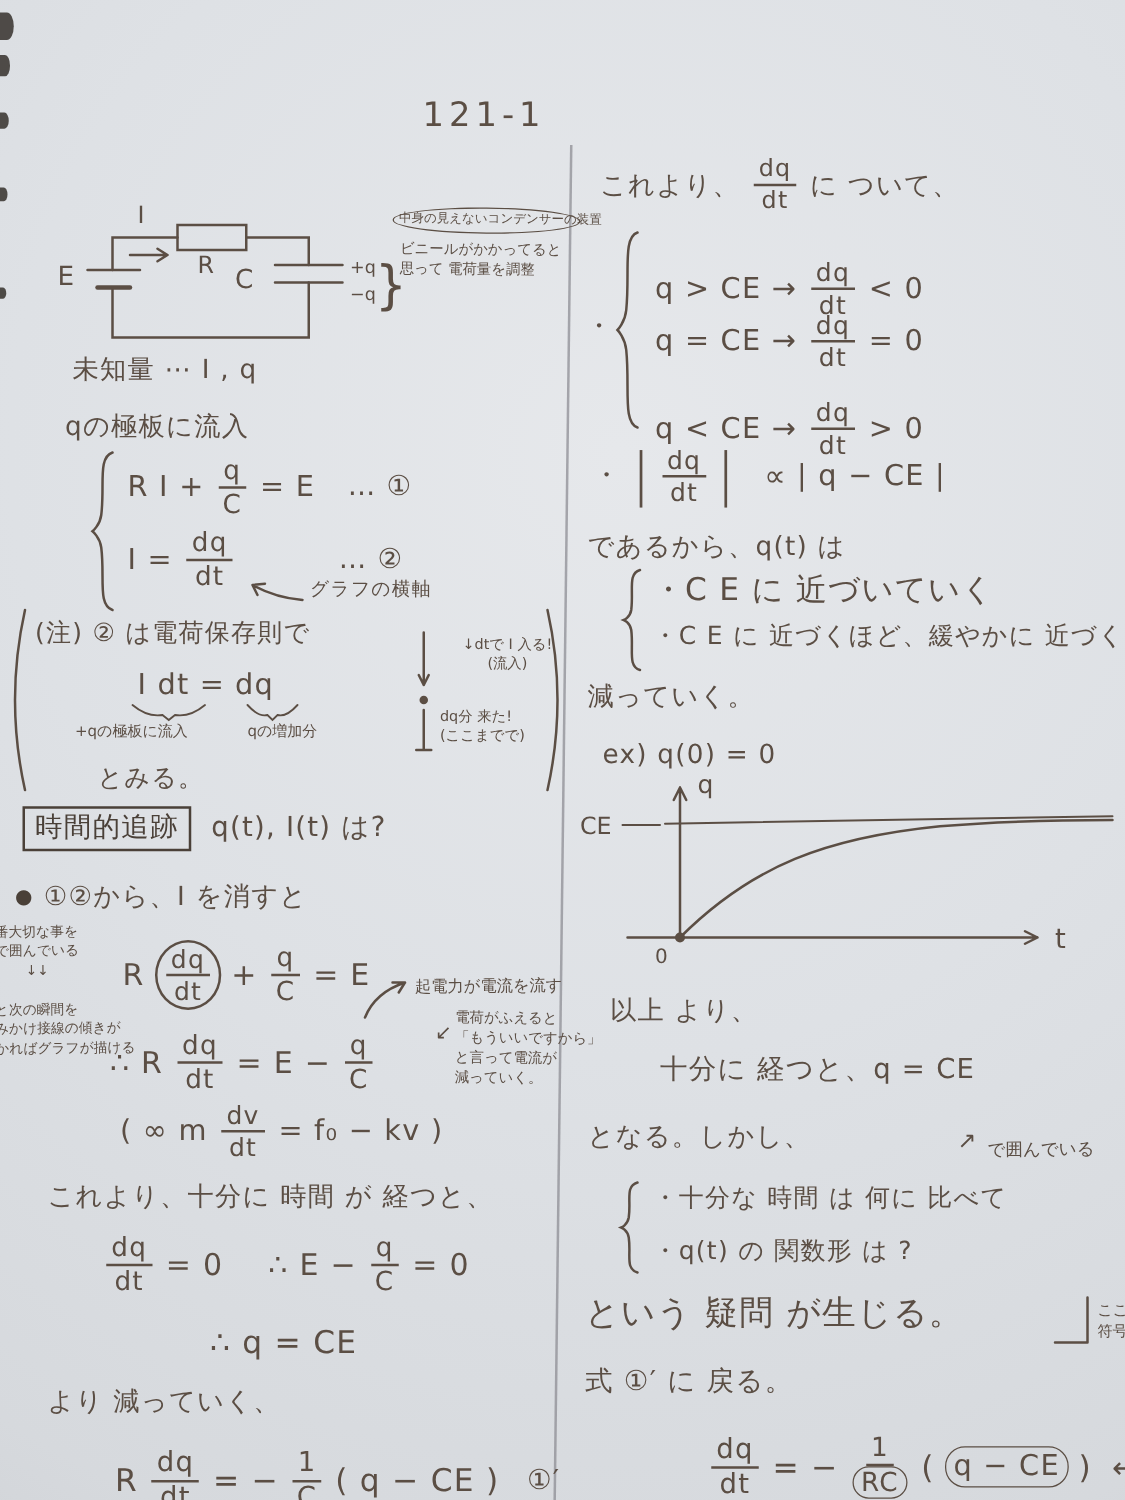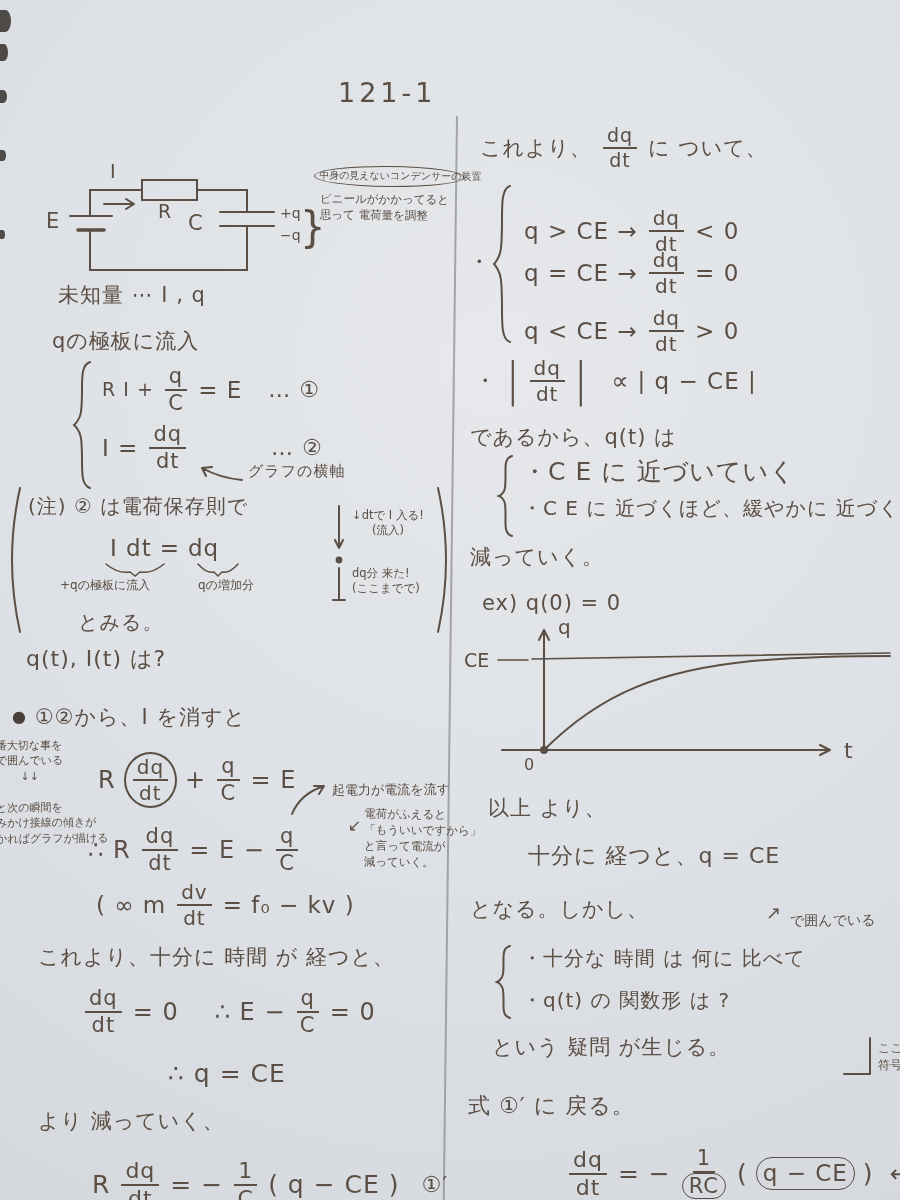--- a/index.html
+++ b/index.html
@@ -65,21 +65,21 @@
   <div class="hw sm" style="margin-left:6px">思って 電荷量を調整</div>
 </div>
 
 <div class="abs hw" style="left:58px;top:282px;font-size:21px">未知量 ⋯ I , q</div>
 <div class="abs hw" style="left:52px;top:328px;font-size:21px">qの極板に流入</div>
 
 <svg class="abs" style="left:70px;top:360px" width="26" height="130">
   <path class="stroke" d="M20,2 C8,6 14,28 11,52 C10,60 4,65 4,65 C4,65 10,70 11,78 C14,102 8,124 20,128"></path>
 </svg>
 <div class="abs row" style="left:102px;top:366px">
-  <span class="hw" style="font-size:19px">R I +</span>
+  <span class="hw" style="font-size:23px">R I +</span>
   <span class="frac hw" style="font-size:21px">
     <span class="num">q</span>
     <span class="den">C</span>
   </span>
   <span class="hw" style="font-size:23px">= E</span>
   <span class="hw" style="font-size:22px;margin-left:18px">… ①</span>
 </div>
 <div class="abs row" style="left:102px;top:424px">
   <span class="hw" style="font-size:23px">I =</span>
   <span class="frac hw" style="font-size:21px">
@@ -111,31 +111,32 @@
 <svg class="abs" style="left:196px;top:562px" width="44" height="14">
   <path class="stroke" style="stroke-width:1.5" d="M2,2 Q11,12 18,10 L22,14 L26,10 Q33,12 42,2"></path>
 </svg>
 <div class="abs hw" style="left:60px;top:578px;font-size:12px;letter-spacing:0">+qの極板に流入</div>
 <div class="abs hw" style="left:198px;top:578px;font-size:12px;letter-spacing:0">qの増加分</div>
 <svg class="abs" style="left:330px;top:504px" width="18" height="104">
   <path class="stroke" d="M9,2 V44 M9,44 L5,36 M9,44 L13,36"></path>
   <circle cx="9" cy="56" r="3.4" fill="var(--ink)"></circle>
   <path class="stroke" d="M9,64 V96 M3,96 H15"></path>
 </svg>
-<div class="abs hw" style="left:352px;top:508px;font-size:11.5px;letter-spacing:0;line-height:1.3">
+<div class="abs hw" style="left:370px;top:508px;font-size:11.5px;letter-spacing:0;line-height:1.3">
   <div>↓dtで I 入る!</div>
   <div style="text-align:center">(流入)</div>
 </div>
 <div class="abs hw" style="left:352px;top:566px;font-size:11.5px;letter-spacing:0;line-height:1.3">
   <div>dq分 来た!</div>
   <div style="text-align:center">(ここまでで)</div>
 </div>
 <div class="abs hw" style="left:78px;top:610px;font-size:20px">とみる。</div>
 
 <div class="abs row" style="left:18px;top:645px">
+  <span class="hw boxed" style="font-size:22px">時間的追跡</span>
   <span class="hw" style="font-size:22px;margin-left:8px">q(t), I(t) は?</span>
 </div>
 <div class="abs row" style="left:12px;top:704px">
   <span class="hw" style="font-size:16px;color:var(--ink_dark)">●</span>
   <span class="hw" style="font-size:21px">①②から、I を消すと</span>
 </div>
 
 <div class="abs hw sm tilt-l" style="left:-4px;top:738px;font-size:11px">
   <div>番大切な事を</div>
   <div>で囲んでいる</div>
@@ -252,21 +253,21 @@
   <span class="hw" style="font-size:23px">&lt; 0</span>
 </div>
 <div class="abs row" style="left:524px;top:250px">
   <span class="hw" style="font-size:23px">q = CE →</span>
   <span class="frac hw" style="font-size:20px">
     <span class="num">dq</span>
     <span class="den">dt</span>
   </span>
   <span class="hw" style="font-size:23px">= 0</span>
 </div>
-<div class="abs row" style="left:524px;top:308px">
+<div class="abs row" style="left:524px;top:320px">
   <span class="hw" style="font-size:23px">q &lt; CE →</span>
   <span class="frac hw" style="font-size:20px">
     <span class="num">dq</span>
     <span class="den">dt</span>
   </span>
   <span class="hw" style="font-size:23px">&gt; 0</span>
 </div>
 
 <div class="abs row" style="left:474px;top:358px">
   <span class="hw" style="font-size:22px">・</span>
@@ -308,21 +309,21 @@
 <div class="abs hw" style="left:470px;top:896px;font-size:21px">となる。しかし、</div>
 <div class="abs hw" style="left:766px;top:902px;font-size:18px">↗</div>
 <div class="abs hw tilt-l" style="left:790px;top:912px;font-size:14px;letter-spacing:0">で囲んでいる</div>
 
 <svg class="abs" style="left:494px;top:944px" width="20" height="76">
   <path class="stroke" d="M16,2 C6,5 11,16 9,30 C8,36 3,38 3,38 C3,38 8,40 9,46 C11,60 6,71 16,74"></path>
 </svg>
 <div class="abs hw" style="left:522px;top:946px;font-size:20px">・十分な 時間 は 何に 比べて</div>
 <div class="abs hw" style="left:522px;top:988px;font-size:20px">・q(t) の 関数形 は ?</div>
 
-<div class="abs hw" style="left:492px;top:1034px;font-size:21px">という 疑問 が生じる。</div>
+<div class="abs hw" style="left:468px;top:1034px;font-size:27px">という 疑問 が生じる。</div>
 <svg class="abs" style="left:842px;top:1036px" width="32" height="42">
   <path class="stroke" d="M28,2 V38 M2,38 H28"></path>
 </svg>
 <div class="abs hw sm" style="left:878px;top:1040px;font-size:12px">
   <div>ここまでで、記号</div>
   <div>符号と大きさ</div>
 </div>
 
 <div class="abs hw" style="left:468px;top:1092px;font-size:22px">式 ①′ に 戻る。</div>
 

